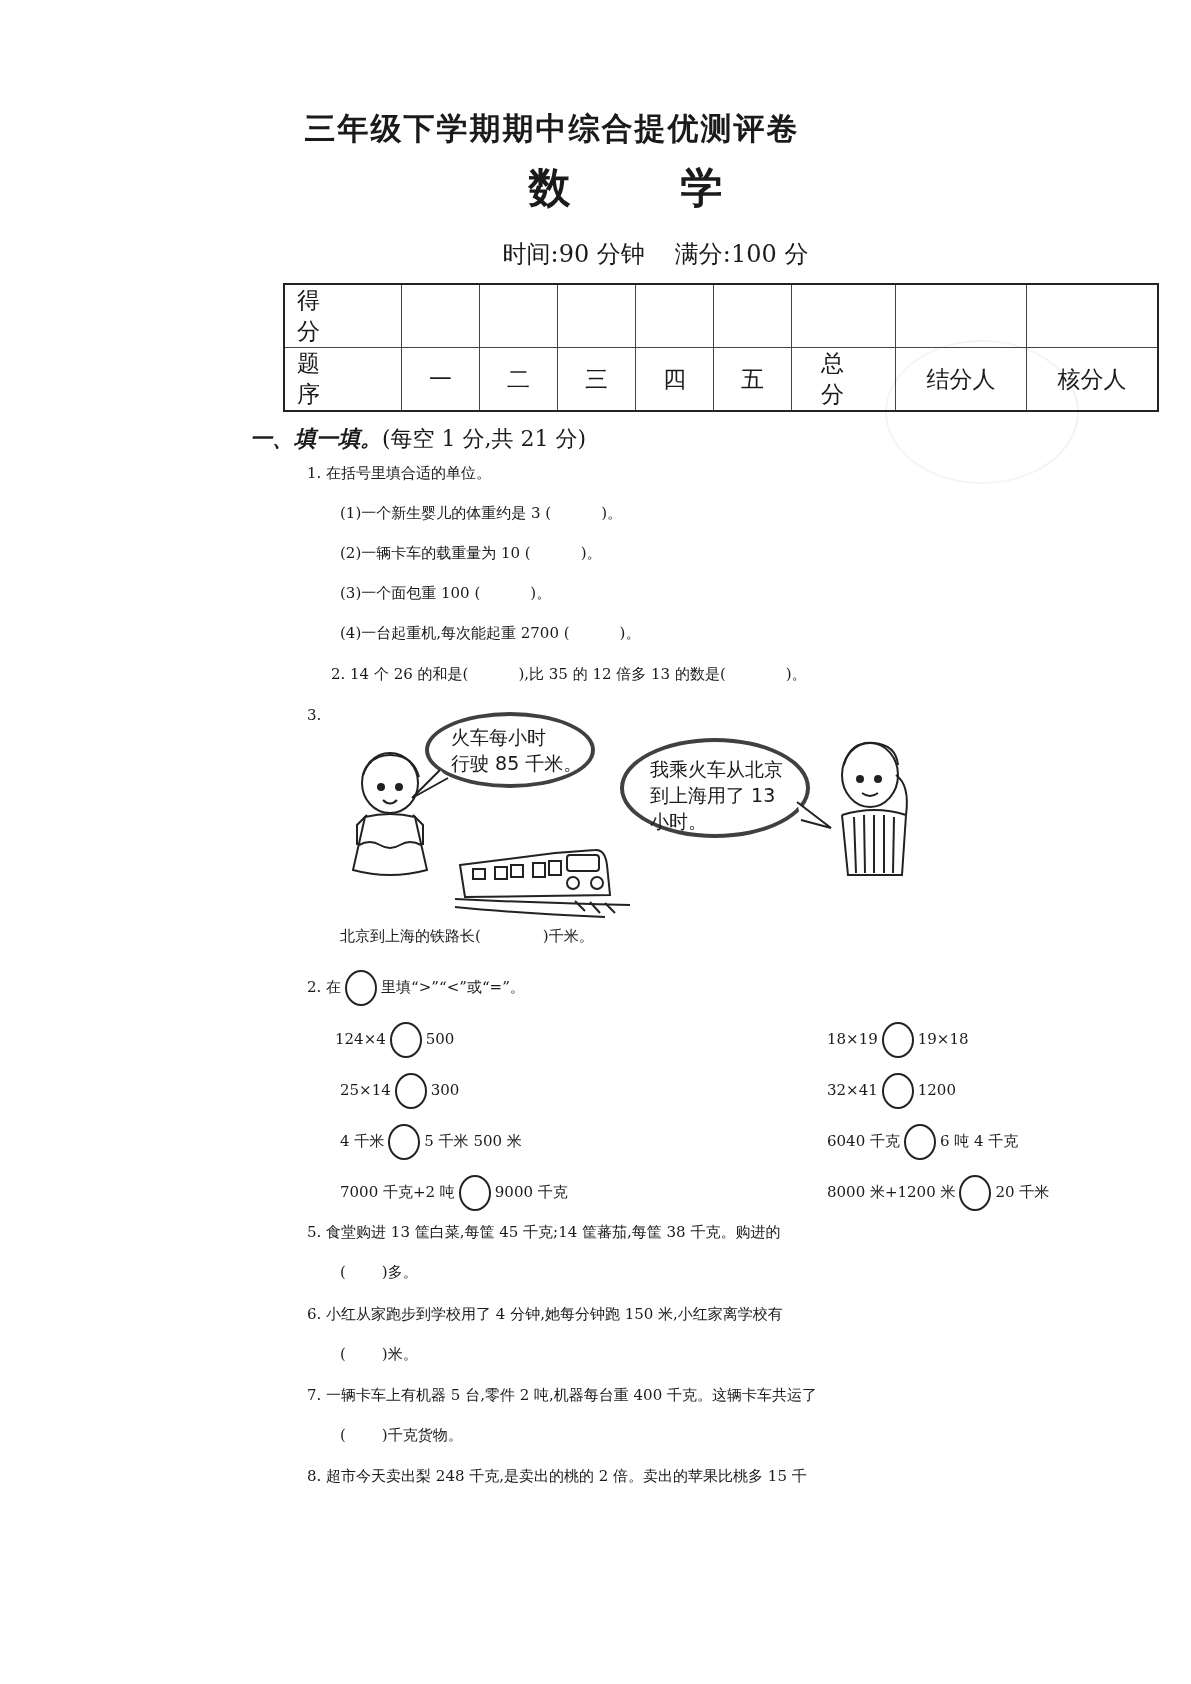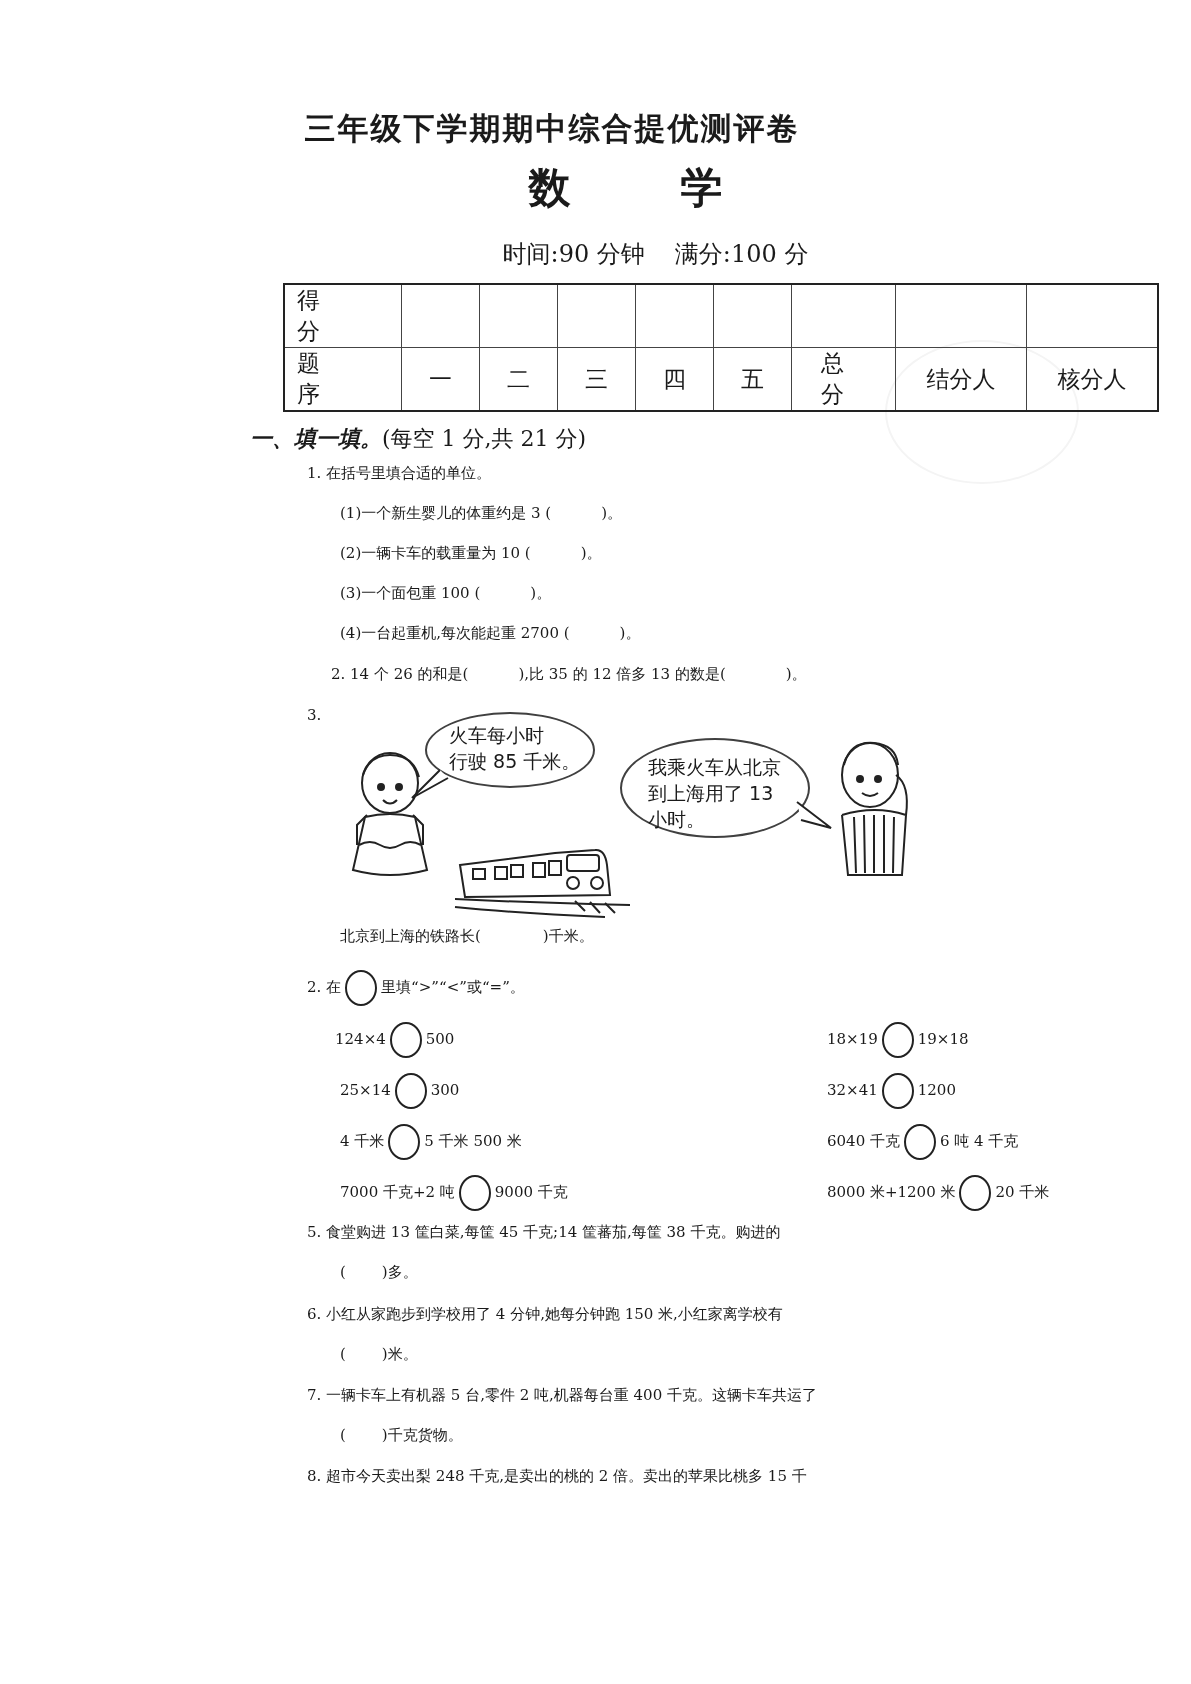--- a/index.html
+++ b/index.html
@@ -20,21 +20,21 @@
   table.score td.lbl { width: 104px; text-align: left; padding-left: 12px; letter-spacing: 26px; }
   table.score td.c { width: 77px; }
   table.score td.tot { width: 103px; letter-spacing: 22px; }
   table.score td.wide { width: 130px; }
   .section { left: 250px; top: 424px; font-size: 22px; }
   .section b { font-family: "DejaVu Sans", sans-serif; font-weight: bold; font-style: italic; }
   .line { font-size: 15px; }
   .blank { display: inline-block; width: 50px; }
   .circle { display: inline-block; width: 32px; height: 36px; border: 2px solid #222; border-radius: 50%;
             vertical-align: middle; margin: 0 4px; box-sizing: border-box; }
-  .bubble { position: absolute; border: 2px solid #404040; border-radius: 50%; background: #fff;
+  .bubble { position: absolute; border: 4px solid #404040; border-radius: 50%; background: #fff;
             font-family: "DejaVu Sans", sans-serif; font-size: 19px; line-height: 26px; box-sizing: border-box; }
   .bubble div { white-space: nowrap; }
   svg { position: absolute; overflow: visible; }
   .watermark { position: absolute; left: 885px; top: 340px; width: 190px; height: 140px; border-radius: 50%;
                border: 2px solid #f4f4f4; }
 </style>
 </head>
 <body>
 
 <div class="watermark"></div>

